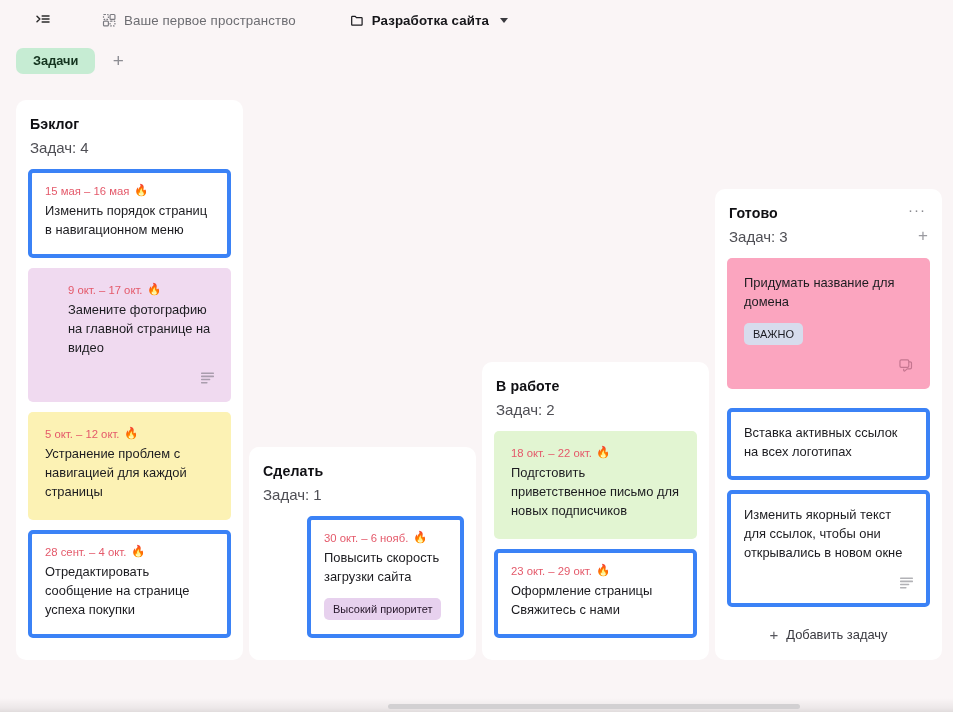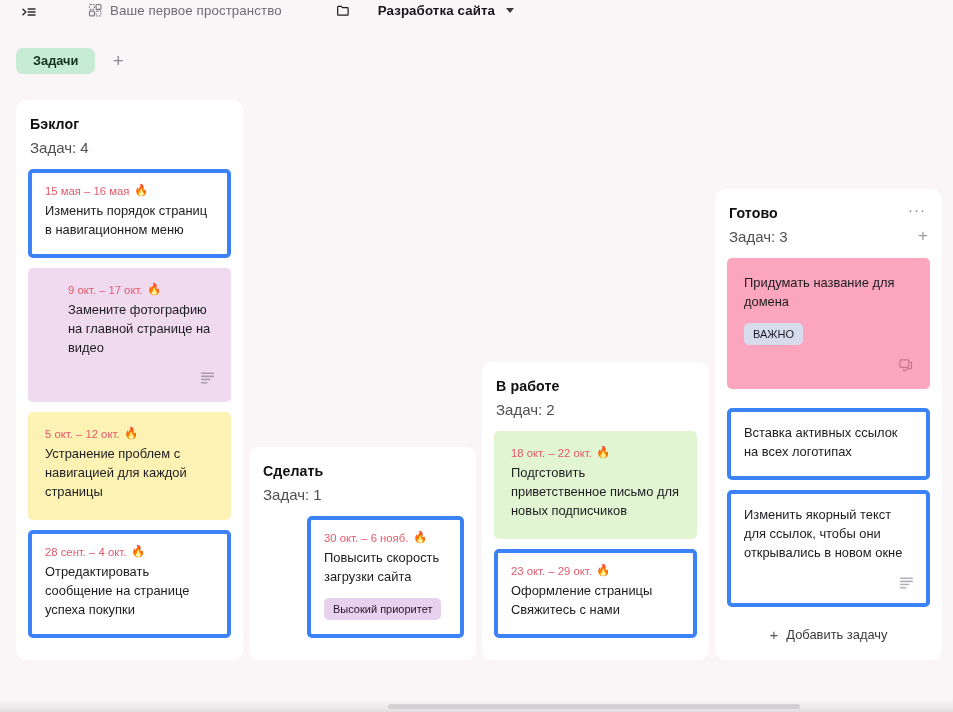--- a/index.html
+++ b/index.html
@@ -8,42 +8,42 @@
     background: #faf5f6;
     font-family: "Liberation Sans", "DejaVu Sans", sans-serif;
     overflow: hidden;
   }
   body { position: relative; }
 
   
   .topbar {
     height: 40px;
     display: flex;
-    align-items: flex-start;
-    padding: 0 0 0 16px;
+    align-items: center;
+    padding: 0 0 0 30px;
     gap: 16px;
   }
   .icon-btn {
     width: 26px; height: 26px;
     display: flex; align-items: center; justify-content: center;
     color: #2b2b2b;
     border-radius: 5px;
     flex: 0 0 auto;
   }
   .crumb {
     display: flex; align-items: center; gap: 7px;
     padding: 3px 6px;
     border-radius: 5px;
     white-space: nowrap;
   }
   .crumb-space-label {
     font-size: 13.3px; color: #6d6d72; letter-spacing: .1px;
   }
   .crumb-board-label {
-    font-size: 13.3px; color: #16161a; font-weight: 700; letter-spacing: .1px; margin-left: 20px;
+    font-size: 13.3px; color: #16161a; font-weight: 700; letter-spacing: .1px;
   }
   .crumb-ico { display:flex; align-items:center; justify-content:center; }
   .caret {
     width: 0; height: 0;
     border-left: 4.5px solid transparent;
     border-right: 4.5px solid transparent;
     border-top: 5px solid #3a3a3f;
     margin-left: 4px;
   }
 

